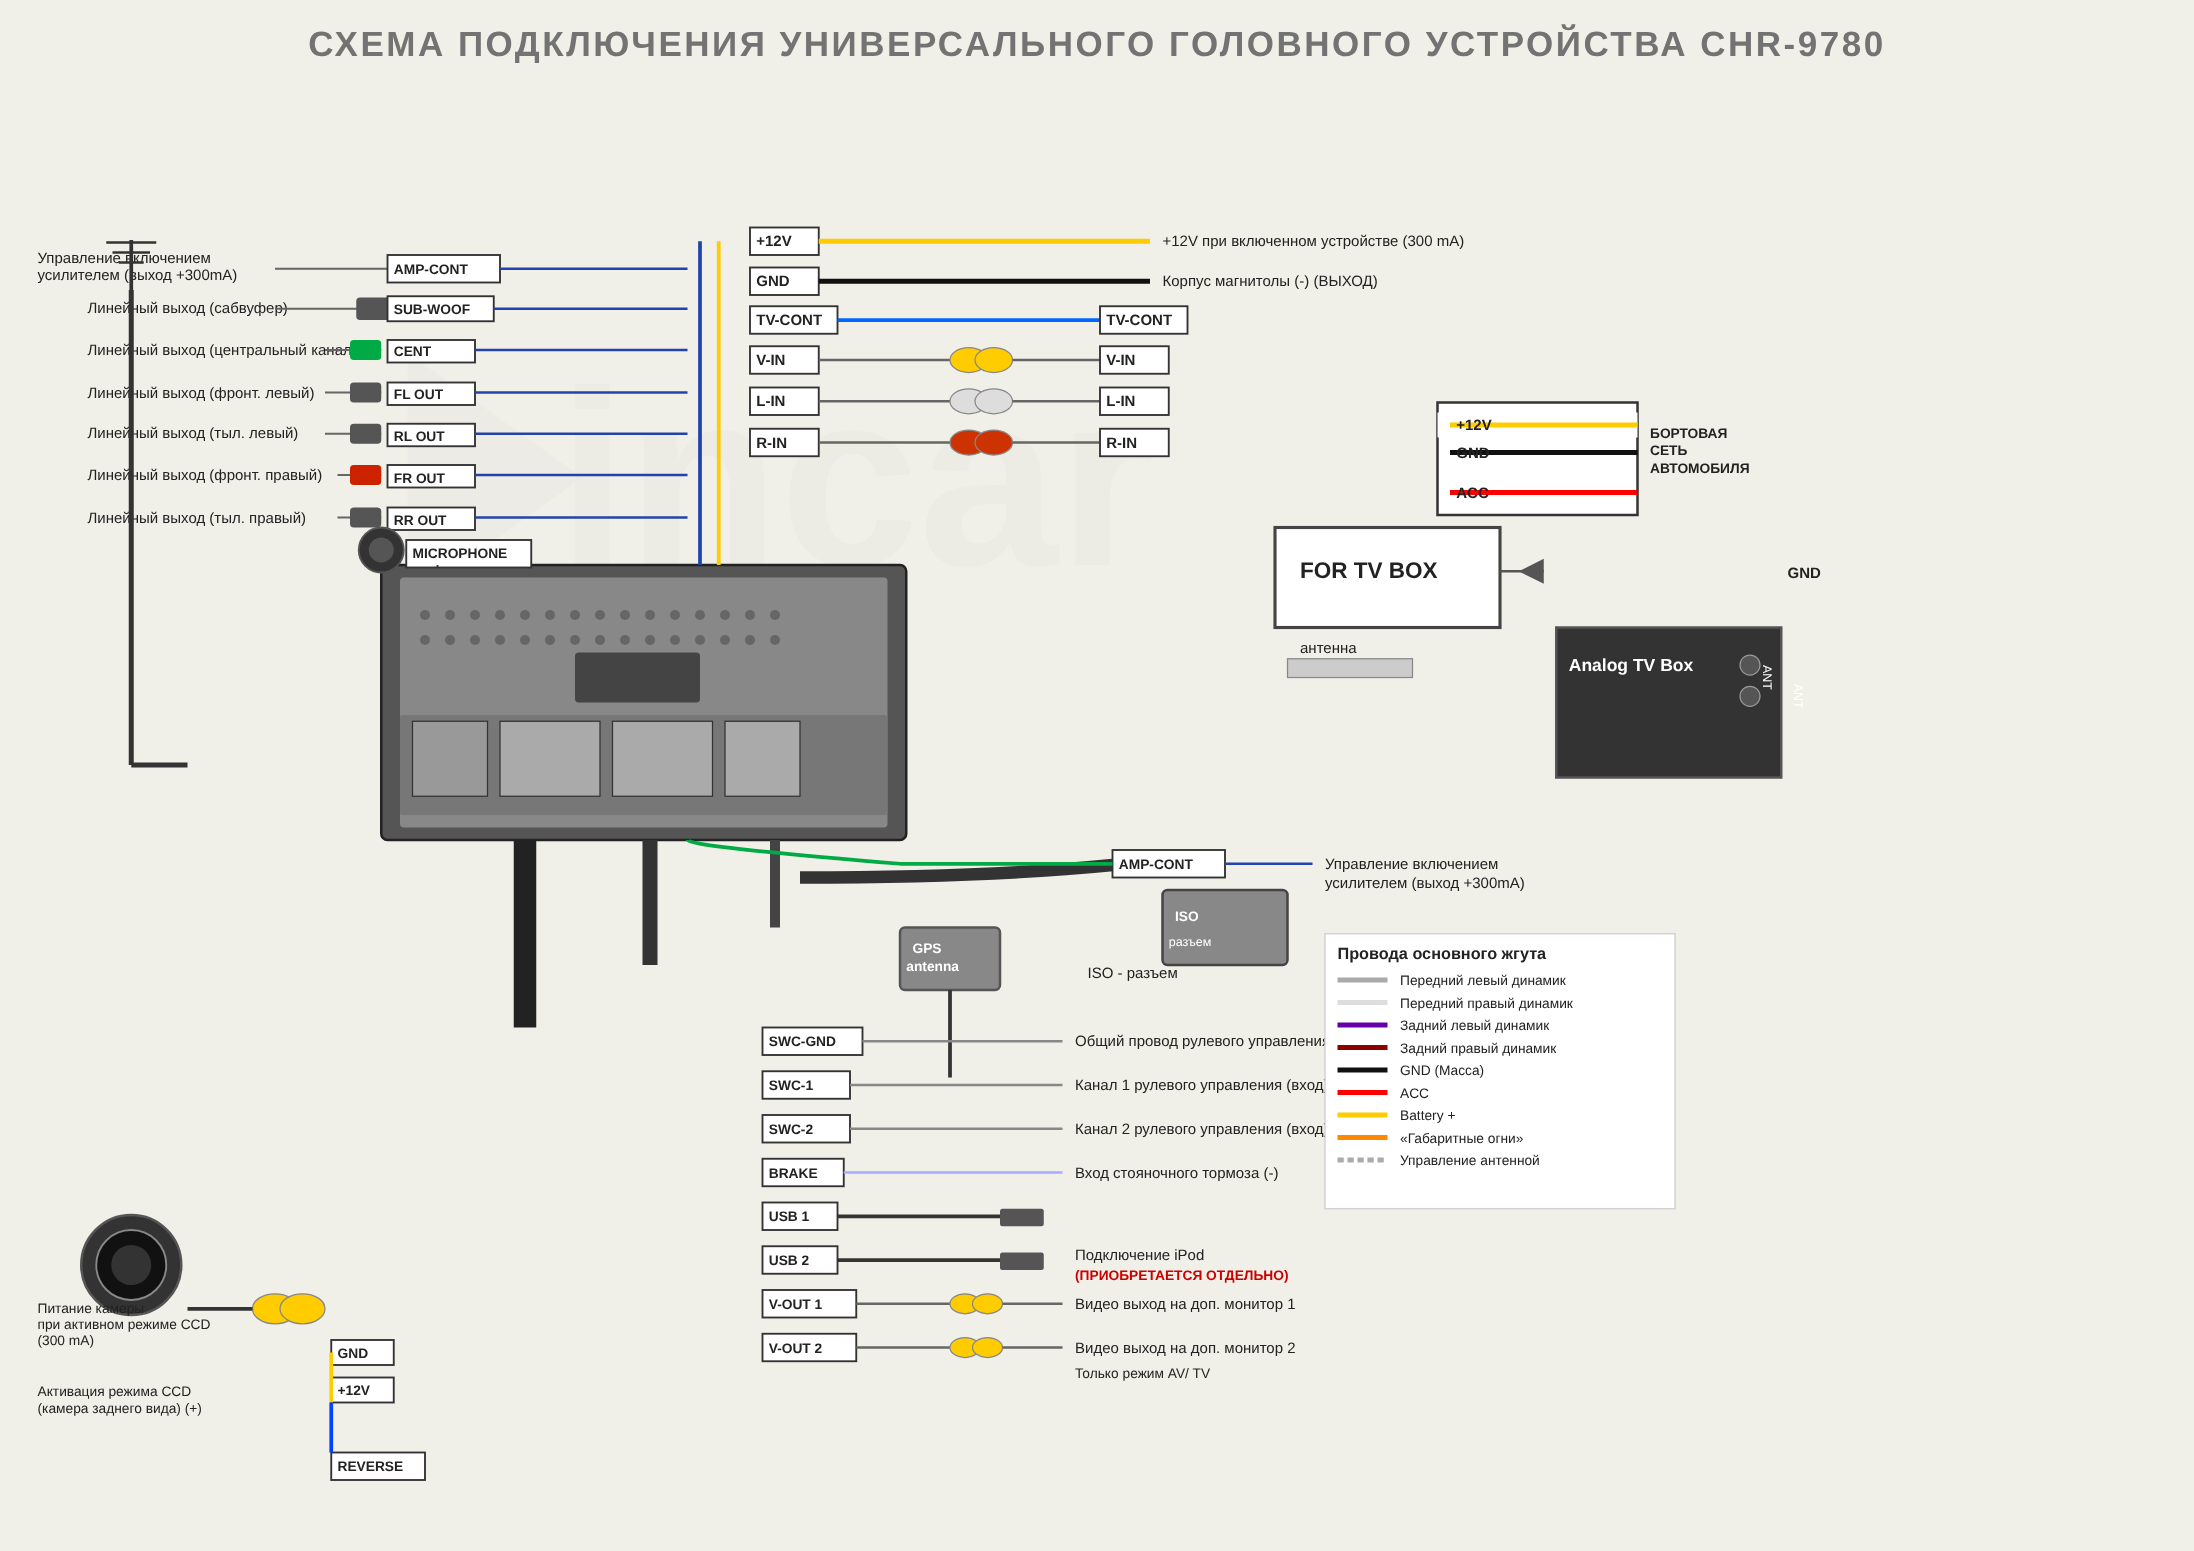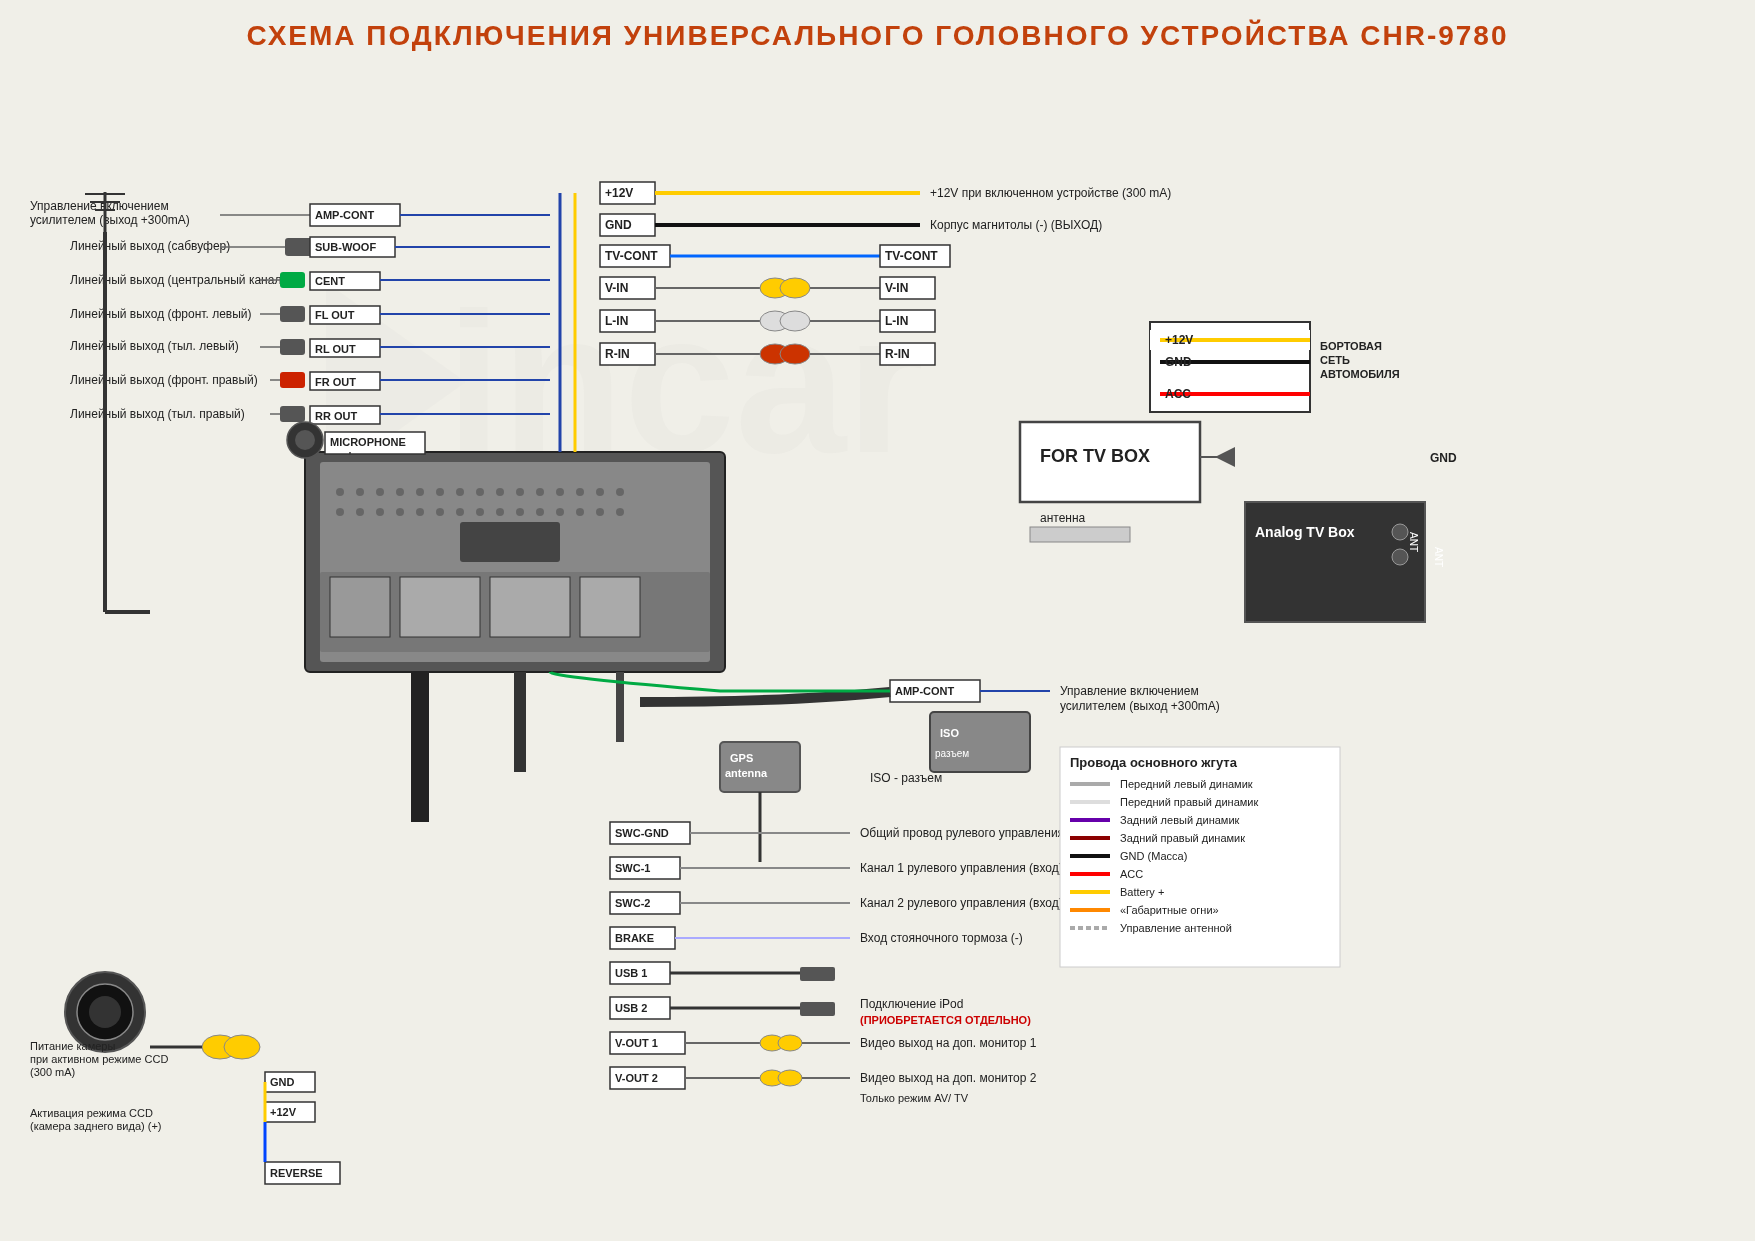--- a/index.html
+++ b/index.html
@@ -16,21 +16,21 @@
       height: 1241px;
       background: #f0efe8;
       position: relative;
       padding: 20px;
     }
     .title {
       text-align: center;
       font-size: 28px;
       font-weight: bold;
       letter-spacing: 2px;
-      color: #c2410c;
+      color: #737373;
       margin-bottom: 10px;
       font-family: Arial, sans-serif;
     }
     .diagram-container {
       position: relative;
       width: 100%;
       height: 1160px;
     }
     
     .watermark {

